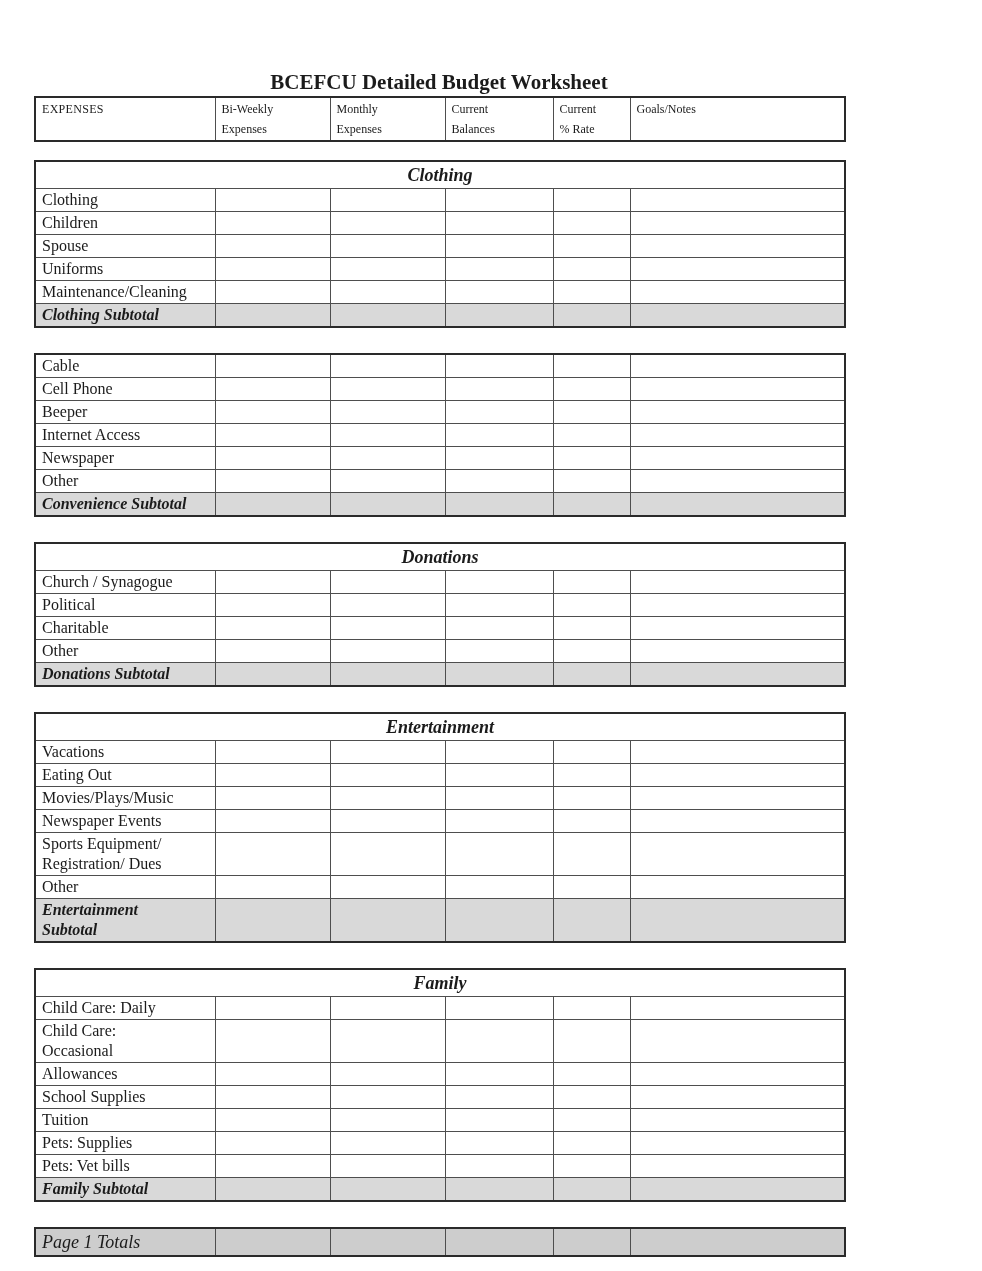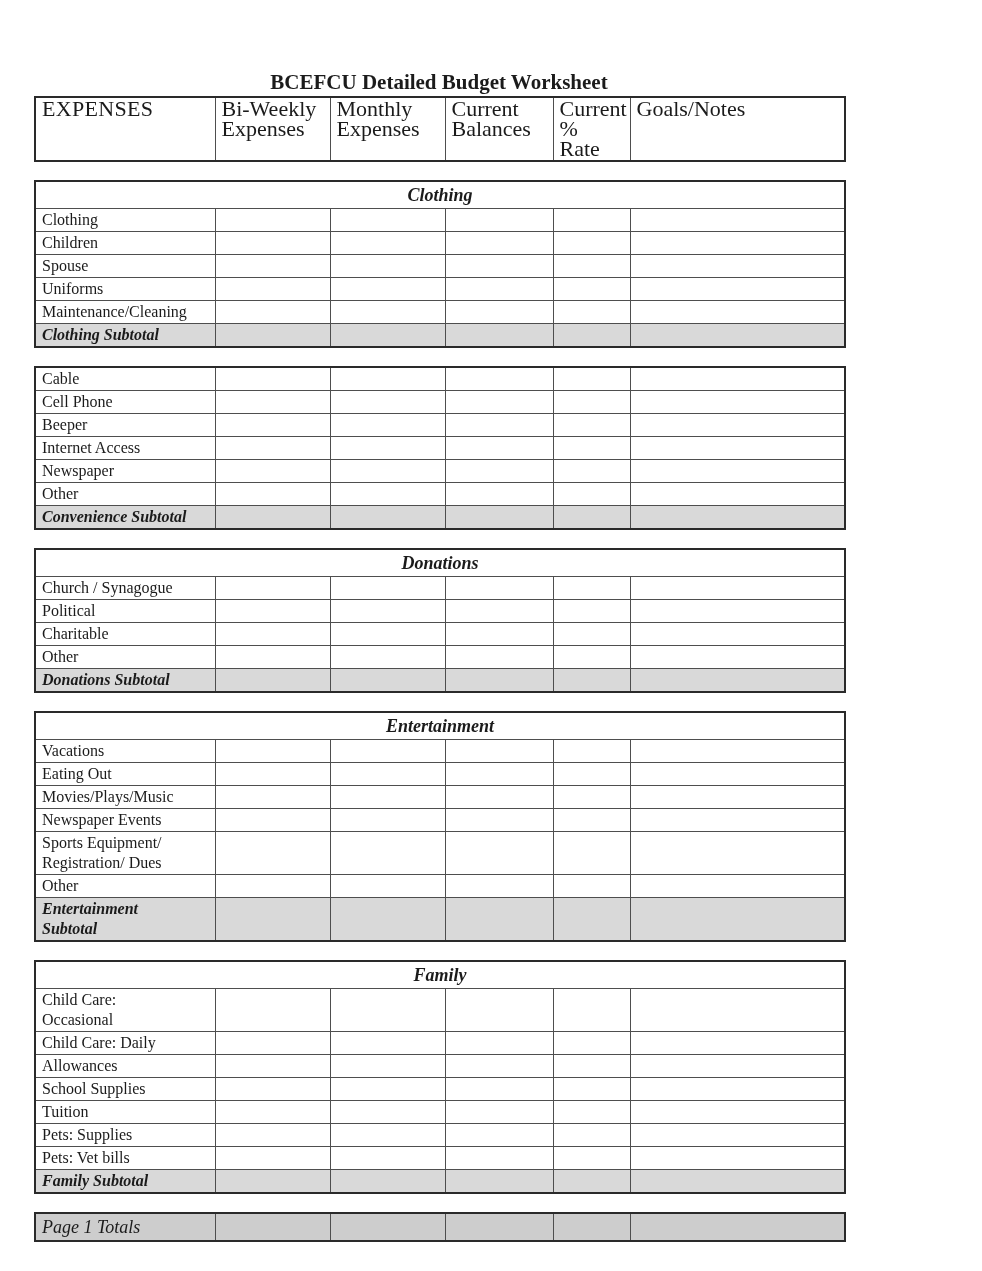--- a/index.html
+++ b/index.html
@@ -30,29 +30,29 @@
   }
   table.tbl td {
     border: 1px solid #4e4e4e;
     padding: 1px 6px;
     box-sizing: content-box;
   }
   
   .header-tbl { margin-bottom: 18px; }
   .header-tbl td {
     vertical-align: top;
-    font-size: 22px;
+    font-size: 12px;
     line-height: 20px;
     white-space: pre-line;
     height: 40px;
     padding-top: 2px;
   }
   .expenses-cell { font-size: 19px; letter-spacing: 0.3px; }
   
-  .section-tbl { margin-bottom: 18px; }
+  .section-tbl { margin-bottom: 25px; }
   .section-title {
     text-align: center;
     font-weight: bold;
     font-style: italic;
     font-size: 18px;
     height: 24px;
     vertical-align: middle;
   }
   .item-row td { height: 18px; }
   .label-cell {
@@ -378,30 +378,30 @@
           <col style="width: 115px;">
           <col style="width: 108px;">
           <col style="width: 77px;">
           <col style="width: 215px;">
         </colgroup>
         <tbody>
           <tr>
             <td colspan="6" class="section-title">Family</td>
           </tr>
           <tr class="item-row">
+            <td class="label-cell">Child Care: Daily</td>
+            <td></td>
+            <td></td>
+            <td></td>
+            <td></td>
+            <td></td>
+          </tr>
+          <tr class="item-row">
             <td class="label-cell">Child Care:
 Occasional</td>
-            <td></td>
-            <td></td>
-            <td></td>
-            <td></td>
-            <td></td>
-          </tr>
-          <tr class="item-row">
-            <td class="label-cell">Child Care: Daily</td>
             <td></td>
             <td></td>
             <td></td>
             <td></td>
             <td></td>
           </tr>
           <tr class="item-row">
             <td class="label-cell">Allowances</td>
             <td></td>
             <td></td>

